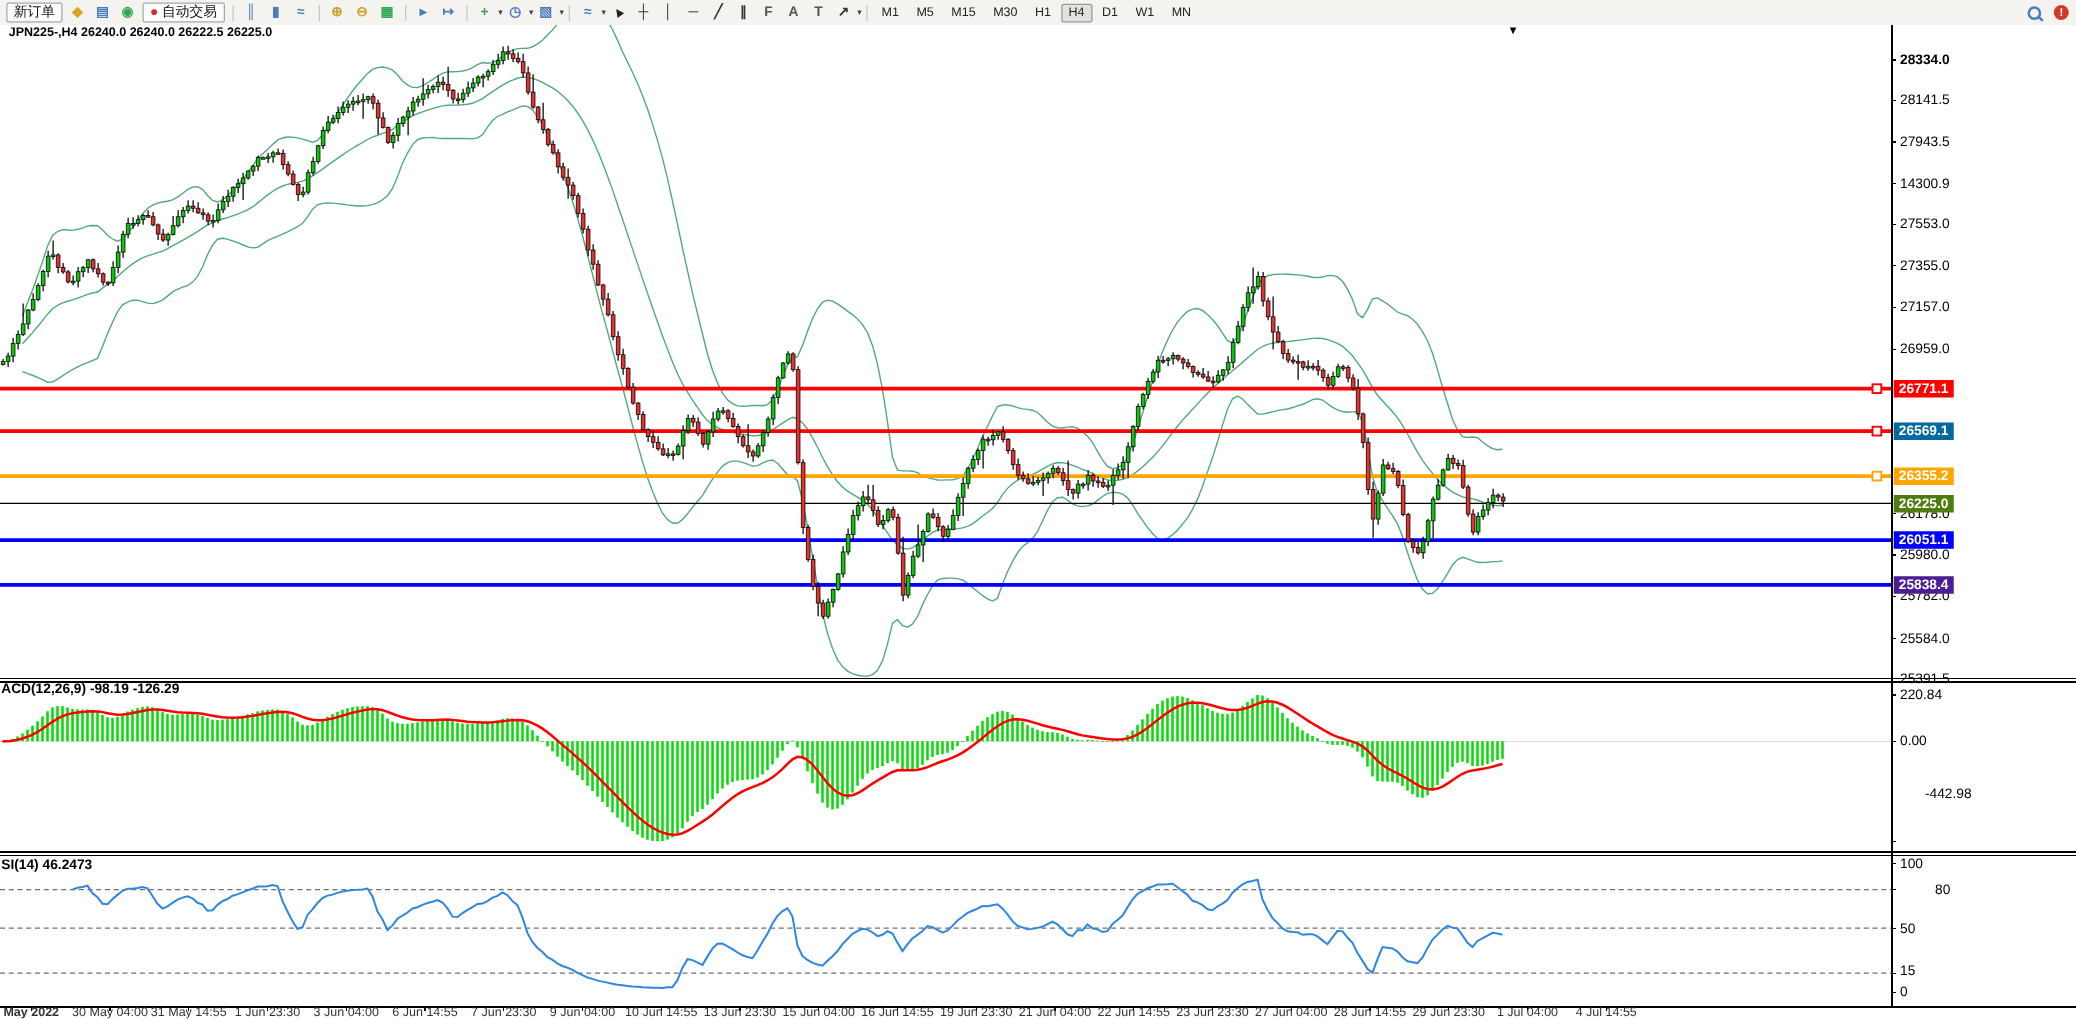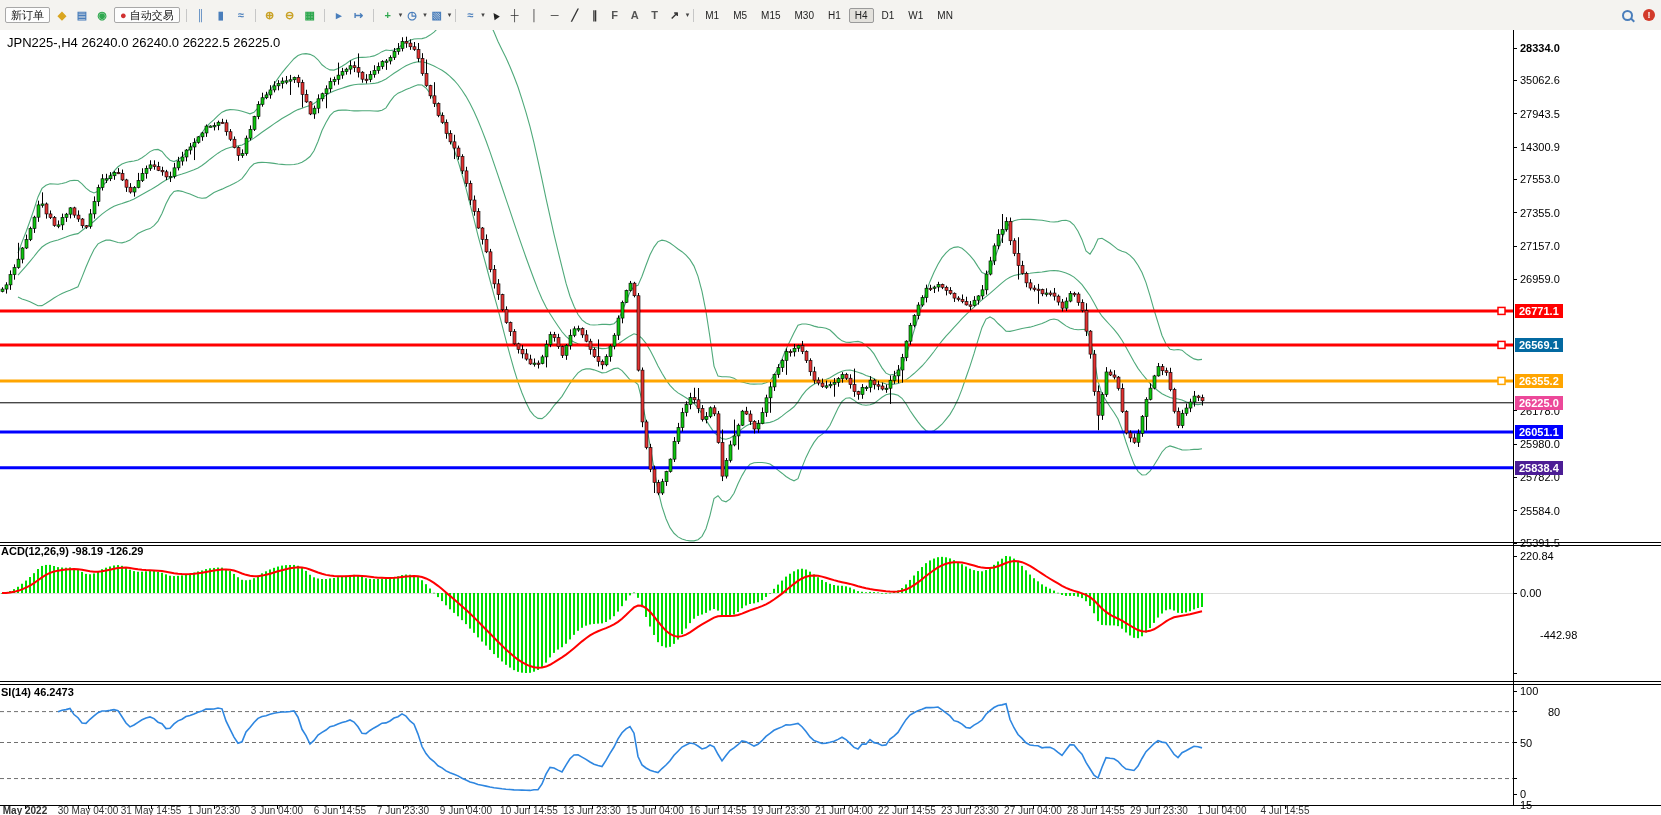--- a/index.html
+++ b/index.html
@@ -1,37 +1,37 @@
 <!DOCTYPE html>
 <html><head>
 <meta charset="utf-8">
 <style>
   html,body{margin:0;padding:0;background:#fff;}
   .screen{position:relative;width:1661px;height:815px;background:#fff;overflow:hidden;
           font-family:"Liberation Sans",sans-serif;-webkit-font-smoothing:antialiased;}
   
-  .toolbar{position:absolute;top:0;left:0;width:1661px;height:30px;background:#f4f3f0;
+  .toolbar{position:absolute;top:0;left:0;width:1661px;height:20px;background:#f4f3f0;
            display:flex;align-items:center;padding-left:3px;box-sizing:border-box;z-index:5;}
   .tbtn{border:1px solid #a8a8a8;background:#fdfdfd;border-radius:2px;font-size:11px;color:#111;
         padding:0 5px;height:14px;line-height:14px;margin:0 2px;white-space:nowrap;cursor:default;}
   .ticon{display:inline-block;font-size:11px;line-height:14px;height:14px;min-width:14px;text-align:center;
          margin:0 3px;cursor:default;}
   .ticon.rot{transform:rotate(-35deg);}
   .dd{font-size:7px;color:#444;margin-left:1px;}
   .sep{width:1px;height:13px;background:#c7c7c7;margin:0 4px;}
   .tf{font-size:10px;color:#222;padding:1px 5px;margin:0 1px;border:1px solid transparent;border-radius:2px;}
   .tf.active{background:#e3e1dc;border-color:#9a9a9a;}
   .tspacer{flex:1;}
   .mag{position:relative;width:7px;height:7px;border:2px solid #4a7ebb;border-radius:50%;margin:0 8px 0 2px;}
   .mag::after{content:'';position:absolute;width:5px;height:2px;background:#4a7ebb;
               transform:rotate(45deg);right:-4px;bottom:-2px;}
   .alert{width:12px;height:12px;background:#d23a2a;border-radius:50%;color:#fff;font-size:9px;
          line-height:12px;text-align:center;font-weight:bold;margin:0 6px 0 2px;}
   
-  .chart-title{position:absolute;left:7px;top:35px;font-size:13px;font-weight:400;color:#000;z-index:3;}
+  .chart-title{position:absolute;left:7px;top:21px;font-size:10px;font-weight:700;color:#000;z-index:3;}
   .ind-label{position:absolute;left:1px;font-size:11px;font-weight:700;color:#000;z-index:3;white-space:nowrap;}
   .ptick{position:absolute;left:1520px;font-size:11px;color:#000;white-space:nowrap;z-index:3;}
   .plabel{position:absolute;left:1515px;font-size:11px;font-weight:700;color:#fff;padding:0 4px;
           height:14px;line-height:14px;white-space:nowrap;z-index:4;}
   .tlabel{position:absolute;top:805px;font-size:10px;color:#333;white-space:nowrap;transform:translateX(-50%);z-index:3;}
   .tlabel.bold{font-weight:700;}
   .shift-marker{position:absolute;left:1206px;top:19px;font-size:9px;color:#000;z-index:3;}
   svg{position:absolute;left:0;top:0;z-index:1;}
 </style>
 </head>
@@ -1078,45 +1078,45 @@
       <line x1="1159" y1="805" x2="1159" y2="809" stroke="#000" shape-rendering="crispEdges"></line>
       <line x1="1222" y1="805" x2="1222" y2="809" stroke="#000" shape-rendering="crispEdges"></line>
       <line x1="1285" y1="805" x2="1285" y2="809" stroke="#000" shape-rendering="crispEdges"></line>
     </svg>
   <div class="chart-title">JPN225-,H4  26240.0 26240.0 26222.5 26225.0</div>
   <div class="shift-marker">▼</div>
   <div class="ind-label" style="top:545px">ACD(12,26,9) -98.19 -126.29</div>
   <div class="ind-label" style="top:686px">SI(14) 46.2473</div>
   <div id="labels">
       <div class="ptick" style="top: 42px; font-weight: bold;">28334.0</div>
-      <div class="ptick" style="top: 74.3834px;">35062.6</div>
+      <div class="ptick" style="top: 74.3834px;">28141.5</div>
       <div class="ptick" style="top: 107.692px;">27943.5</div>
       <div class="ptick" style="top: 141.001px;">14300.9</div>
       <div class="ptick" style="top: 173.384px;">27553.0</div>
       <div class="ptick" style="top: 206.693px;">27355.0</div>
       <div class="ptick" style="top: 240.001px;">27157.0</div>
       <div class="ptick" style="top: 273.31px;">26959.0</div>
       <div class="ptick" style="top: 404.694px;">26178.0</div>
       <div class="ptick" style="top: 438.003px;">25980.0</div>
       <div class="ptick" style="top: 471.312px;">25782.0</div>
       <div class="ptick" style="top: 504.62px;">25584.0</div>
       <div class="ptick" style="top: 537.004px;">25391.5</div>
       <div class="plabel" style="top: 303.92px; background: rgb(255, 0, 0);">26771.1</div>
       <div class="plabel" style="top: 337.901px; background: #0369a1;">26569.1</div>
       <div class="plabel" style="top: 373.885px; background: rgb(255, 165, 0);">26355.2</div>
-      <div class="plabel" style="top: 395.788px; background: #ec4899;">26225.0</div>
+      <div class="plabel" style="top: 395.788px; background: #4d7c0f;">26225.0</div>
       <div class="plabel" style="top: 425.042px; background: rgb(0, 0, 255);">26051.1</div>
       <div class="plabel" style="top: 460.824px; background: #4c1d95;">25838.4</div>
       <div class="ptick" style="top: 550px;">220.84</div>
       <div class="ptick" style="top: 587px;">0.00</div>
       <div class="ptick" style="top: 629px; margin-left: 20px;">-442.98</div>
       <div class="ptick" style="top: 685px;">100</div>
       <div class="ptick" style="top: 705.6px; margin-left: 28px;">80</div>
       <div class="ptick" style="top: 736.5px;">50</div>
-      <div class="ptick" style="top: 799px;">15</div>
+      <div class="ptick" style="top: 771px;">15</div>
       <div class="ptick" style="top: 788px;">0</div>
       <div class="tlabel bold" style="left: 25px;">May 2022</div>
       <div class="tlabel" style="left: 88px;">30 May 04:00</div>
       <div class="tlabel" style="left: 151px;">31 May 14:55</div>
       <div class="tlabel" style="left: 214px;">1 Jun 23:30</div>
       <div class="tlabel" style="left: 277px;">3 Jun 04:00</div>
       <div class="tlabel" style="left: 340px;">6 Jun 14:55</div>
       <div class="tlabel" style="left: 403px;">7 Jun 23:30</div>
       <div class="tlabel" style="left: 466px;">9 Jun 04:00</div>
       <div class="tlabel" style="left: 529px;">10 Jun 14:55</div>

